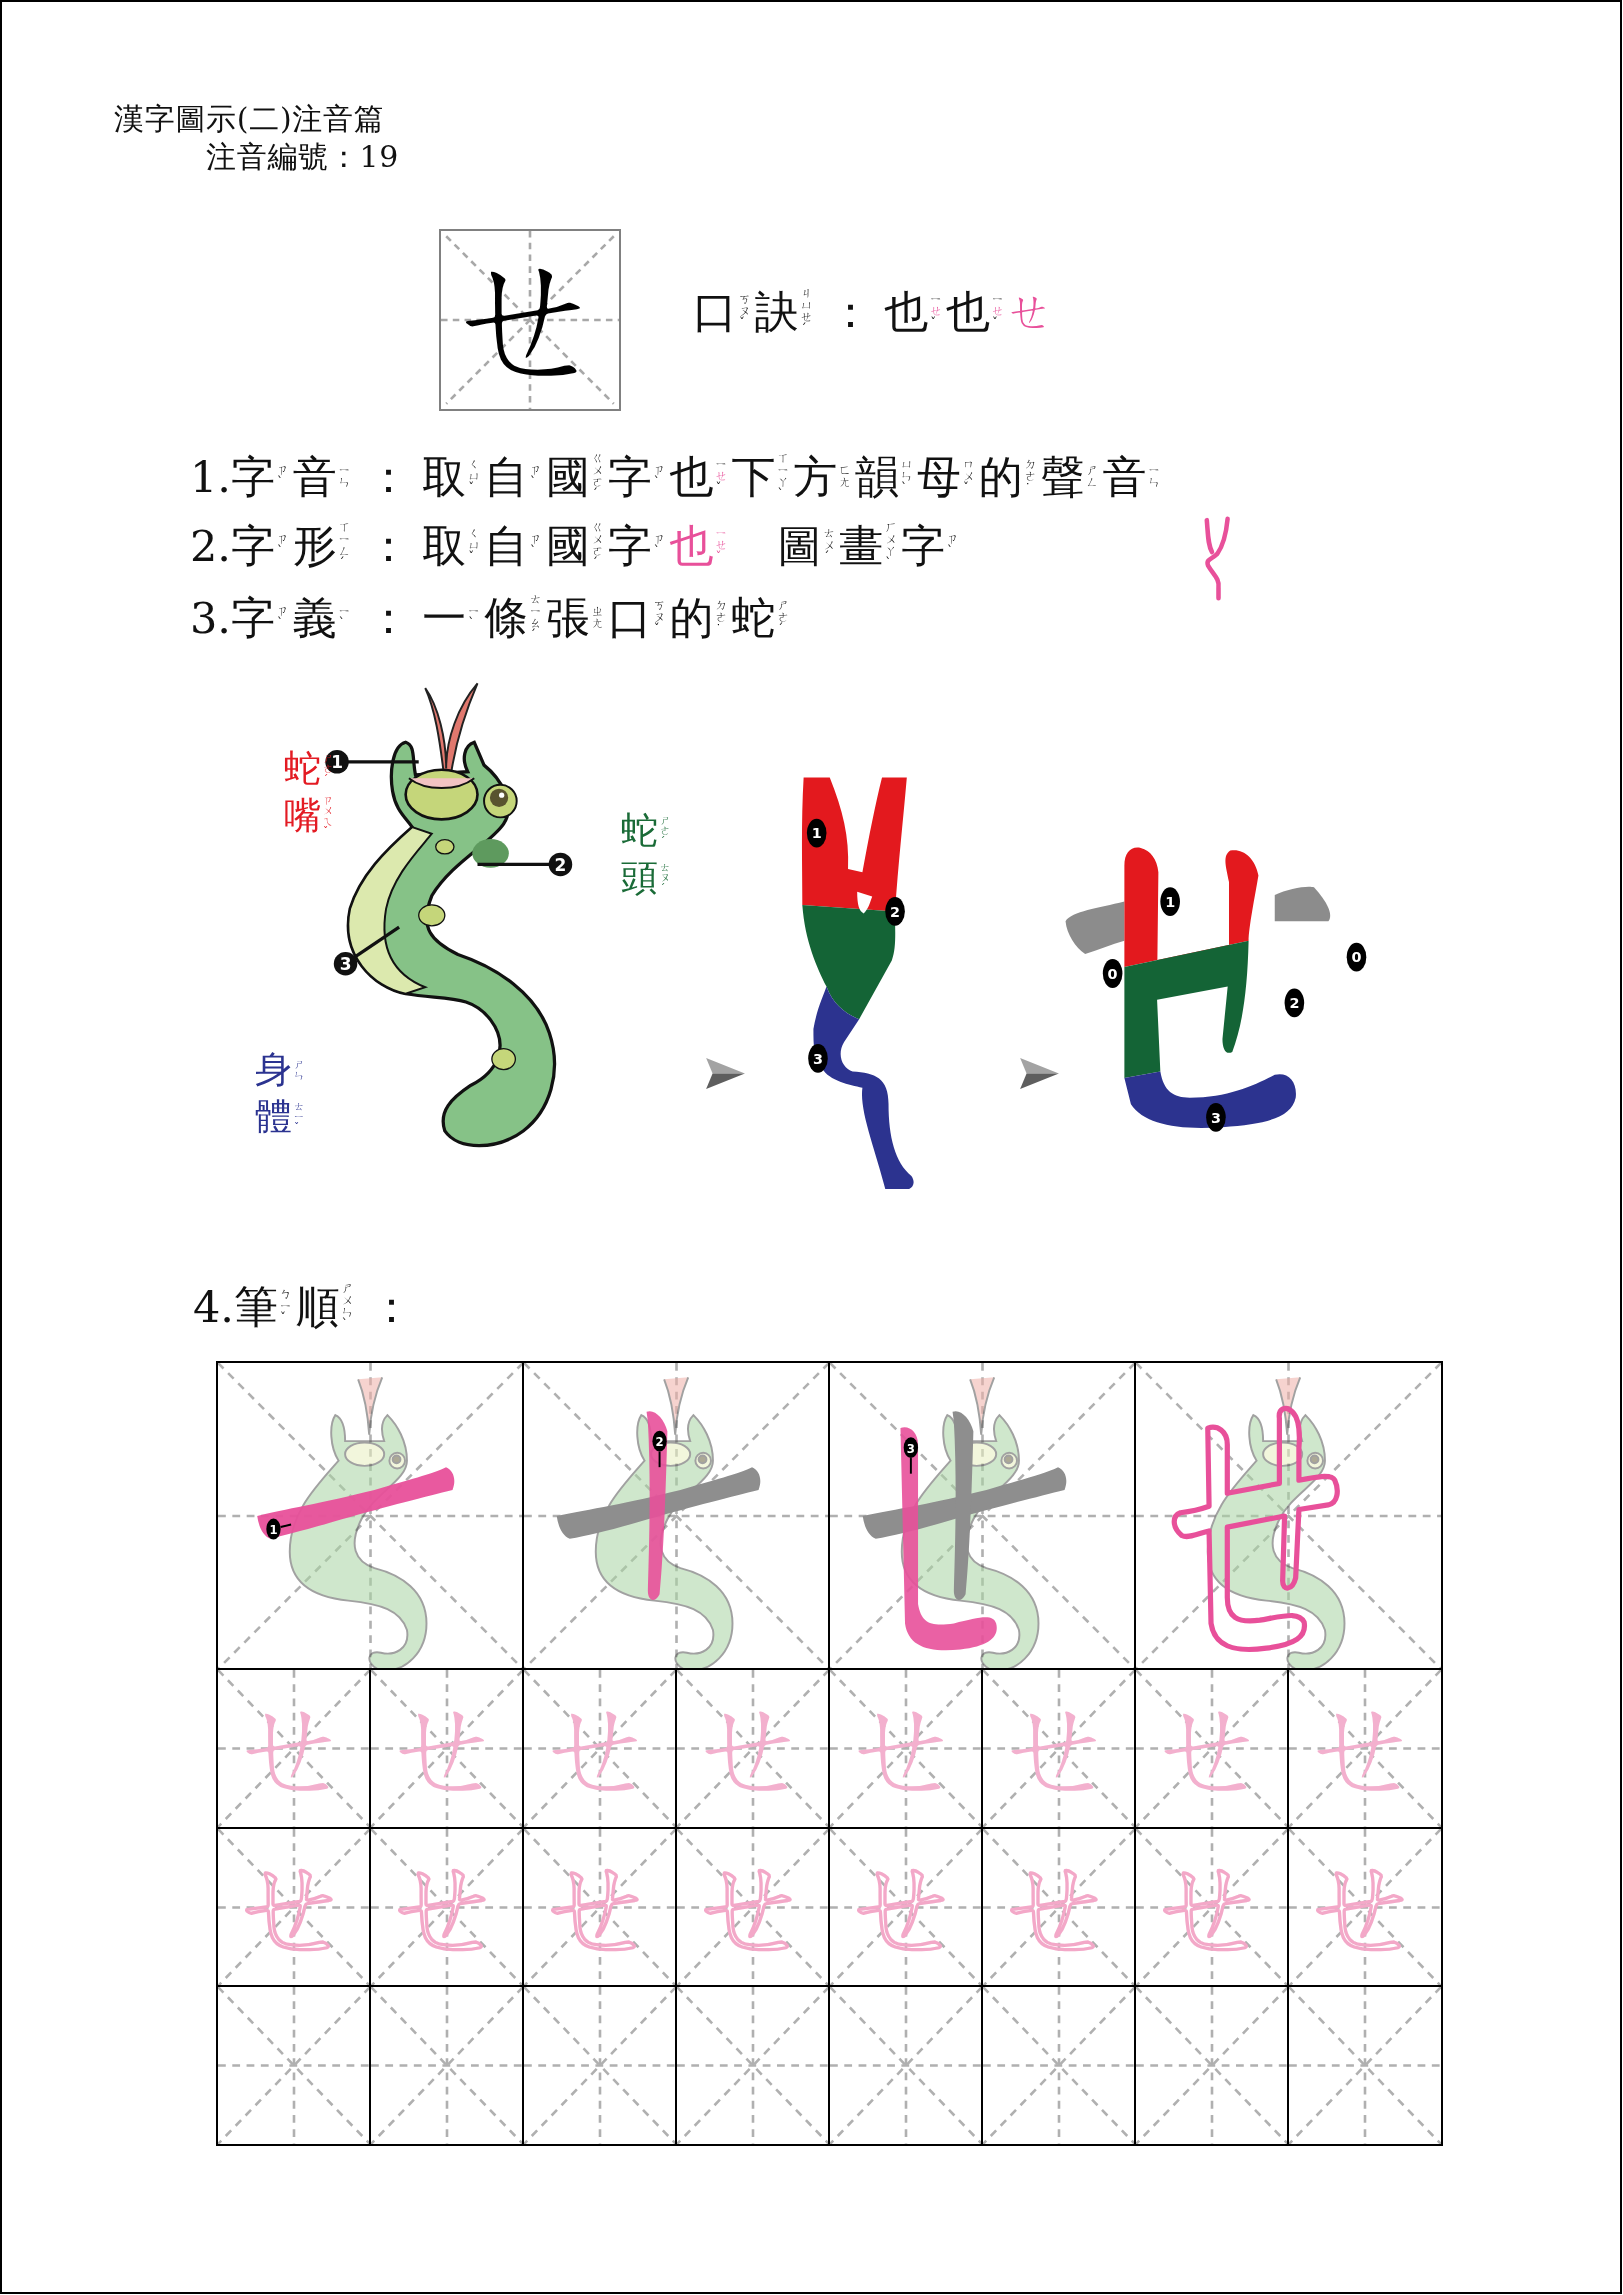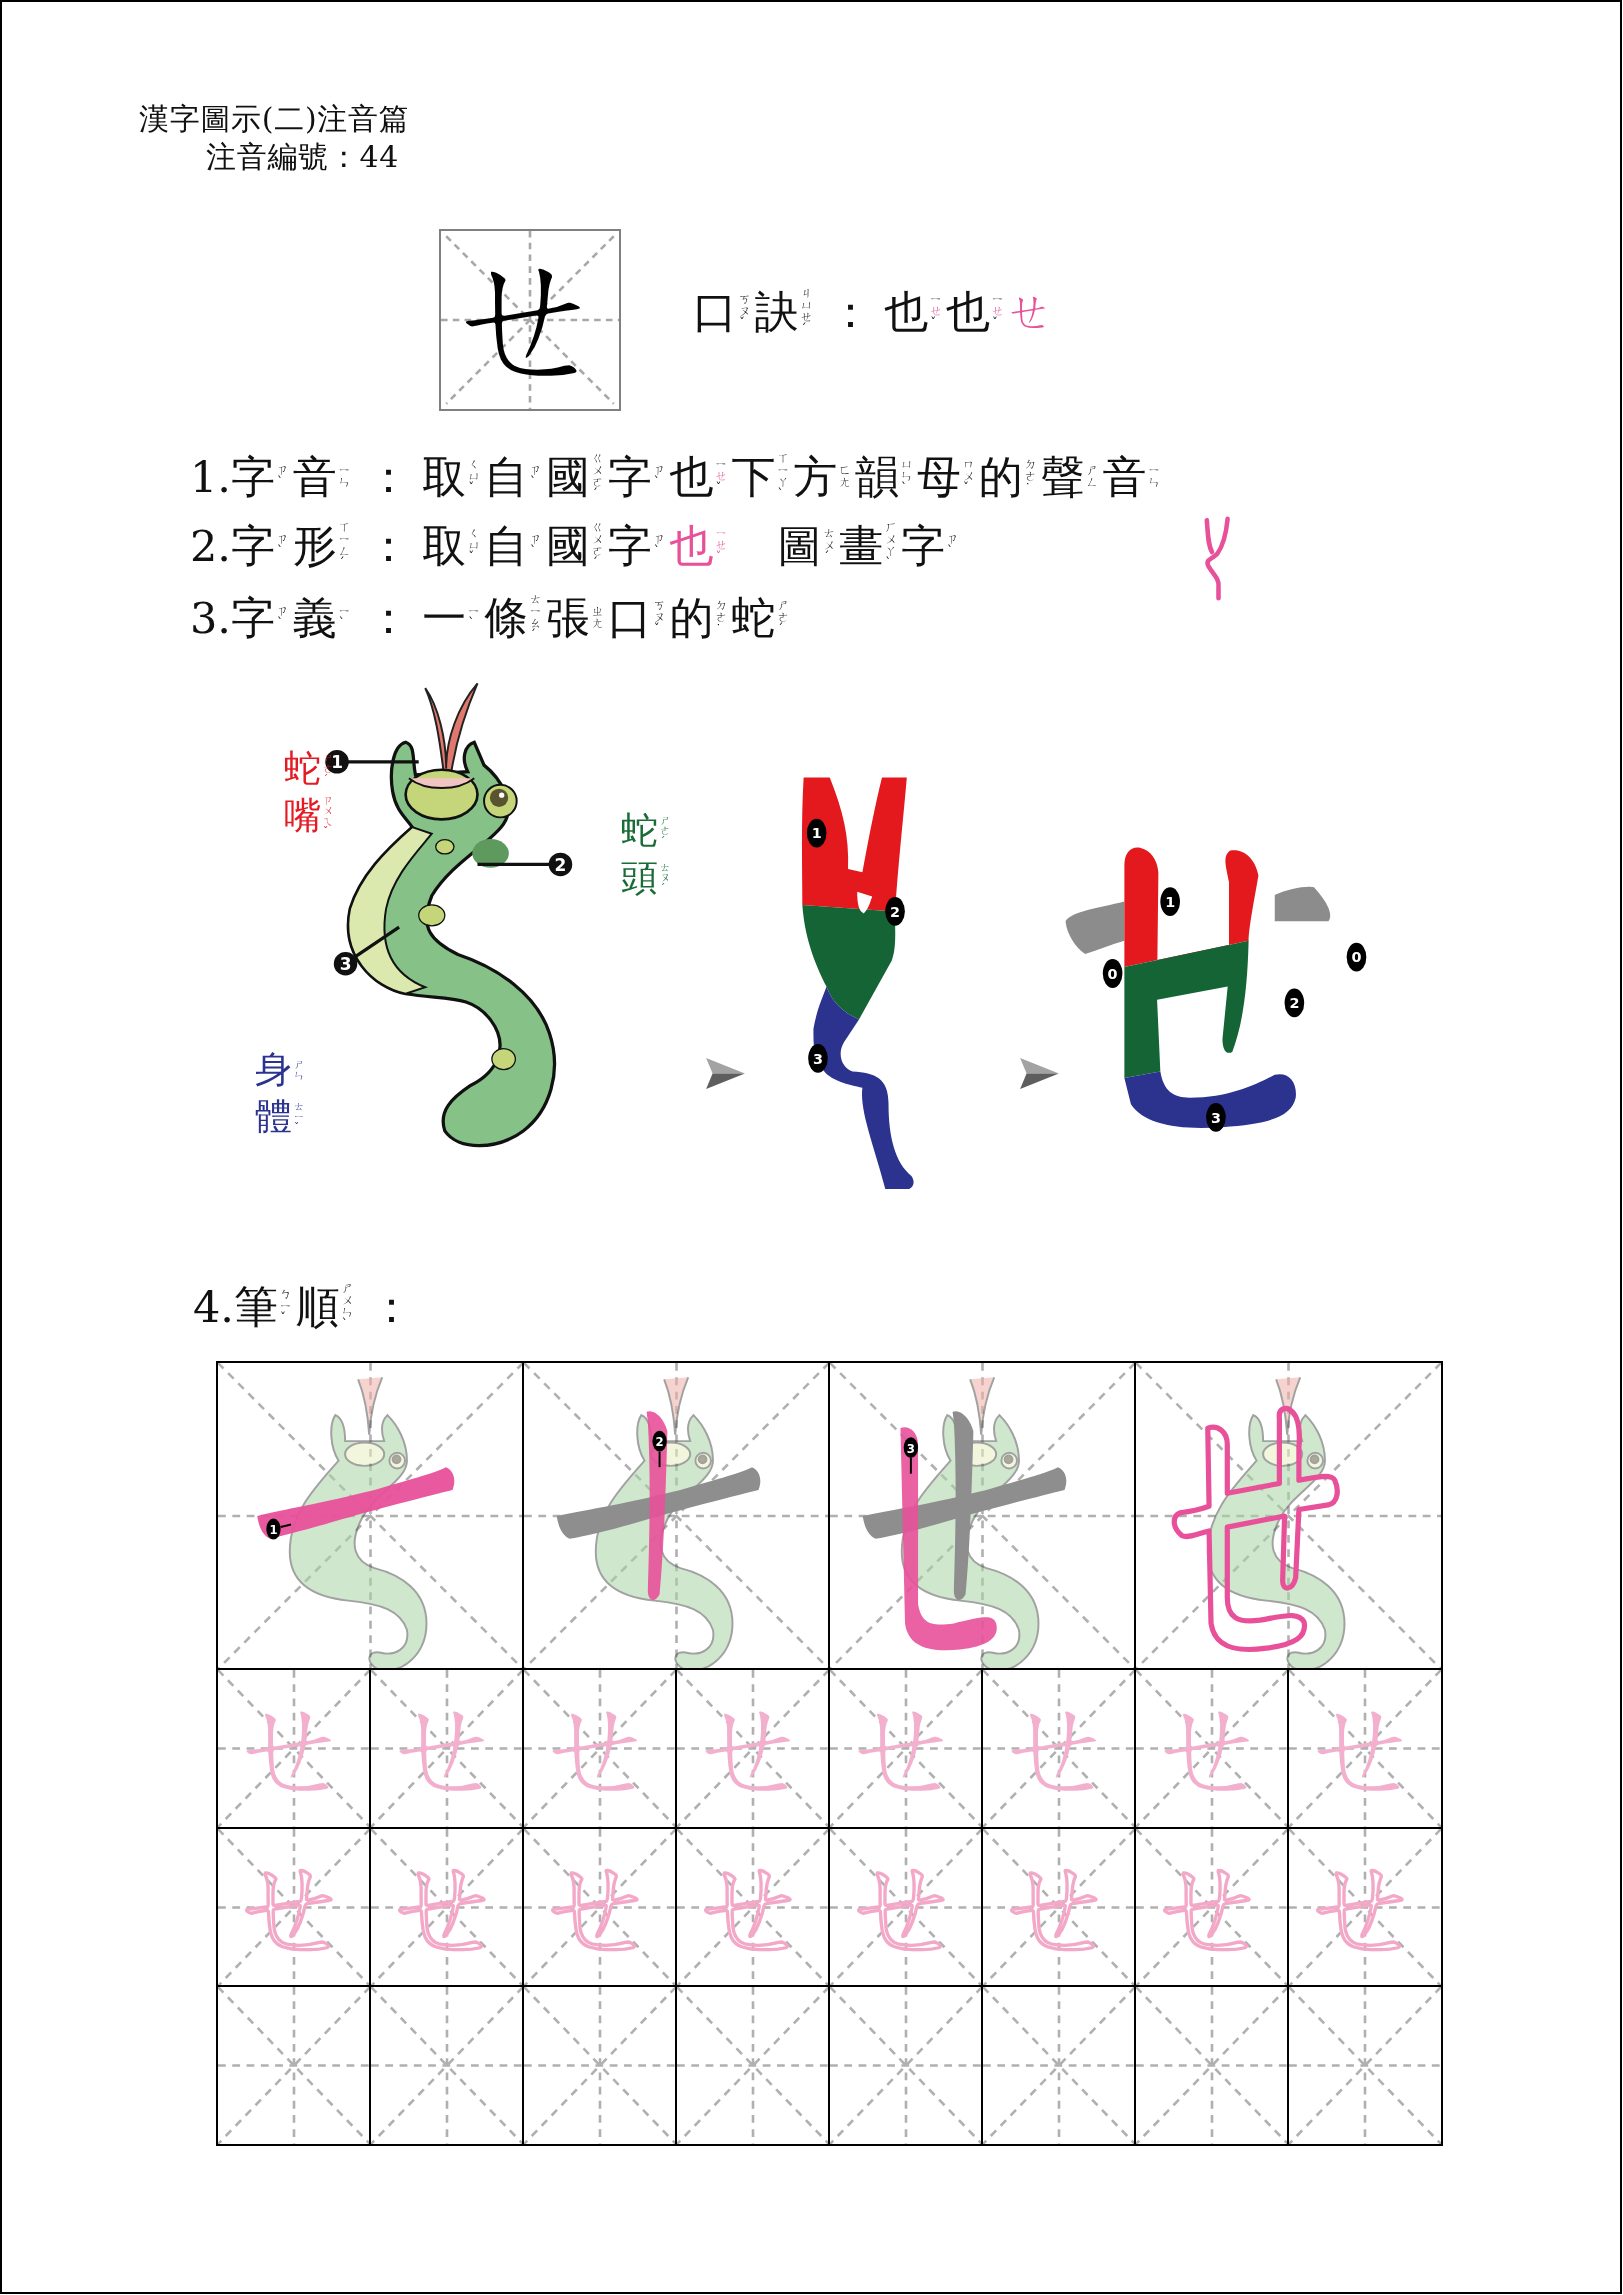--- a/index.html
+++ b/index.html
@@ -27,22 +27,22 @@
   .grid { position:absolute; left:216px; top:1361px; width:1224px; height:783px; }
   .cell { position:absolute; box-sizing:border-box; border:2.6px solid #000; background:#fff; overflow:hidden; }
   .cell svg.guide { position:absolute; left:0; top:0; width:100%; height:100%; }
   .pcell-char { position:absolute; left:0; top:0; width:100%; height:100%; text-align:center; font-family:"DejaVu Sans",sans-serif; }
 </style>
 </head>
 <body>
 
 <div class="page-border"></div>
 
-<div class="abs hdr" style="left:114px; top:102px;margin-left:25px;">漢字圖示(二)注音篇</div>
-<div class="abs hdr" style="left:206px; top:140px;">注音編號：44</div>
+<div class="abs hdr" style="left:114px; top:102px;">漢字圖示(二)注音篇</div>
+<div class="abs hdr" style="left:206px; top:140px;">注音編號：19</div>
 
 <div class="big-box">
   <svg width="178" height="178" viewBox="0 0 272 272">
     <g stroke="#A8A8A8" stroke-width="4" stroke-dasharray="10 8" fill="none">
       <line x1="8" y1="8" x2="264" y2="264"></line>
         <line x1="264" y1="8" x2="8" y2="264"></line>
       <line x1="136" y1="0" x2="136" y2="272"></line>
         <line x1="0" y1="136" x2="272" y2="136"></line>
     </g>
   </svg>

